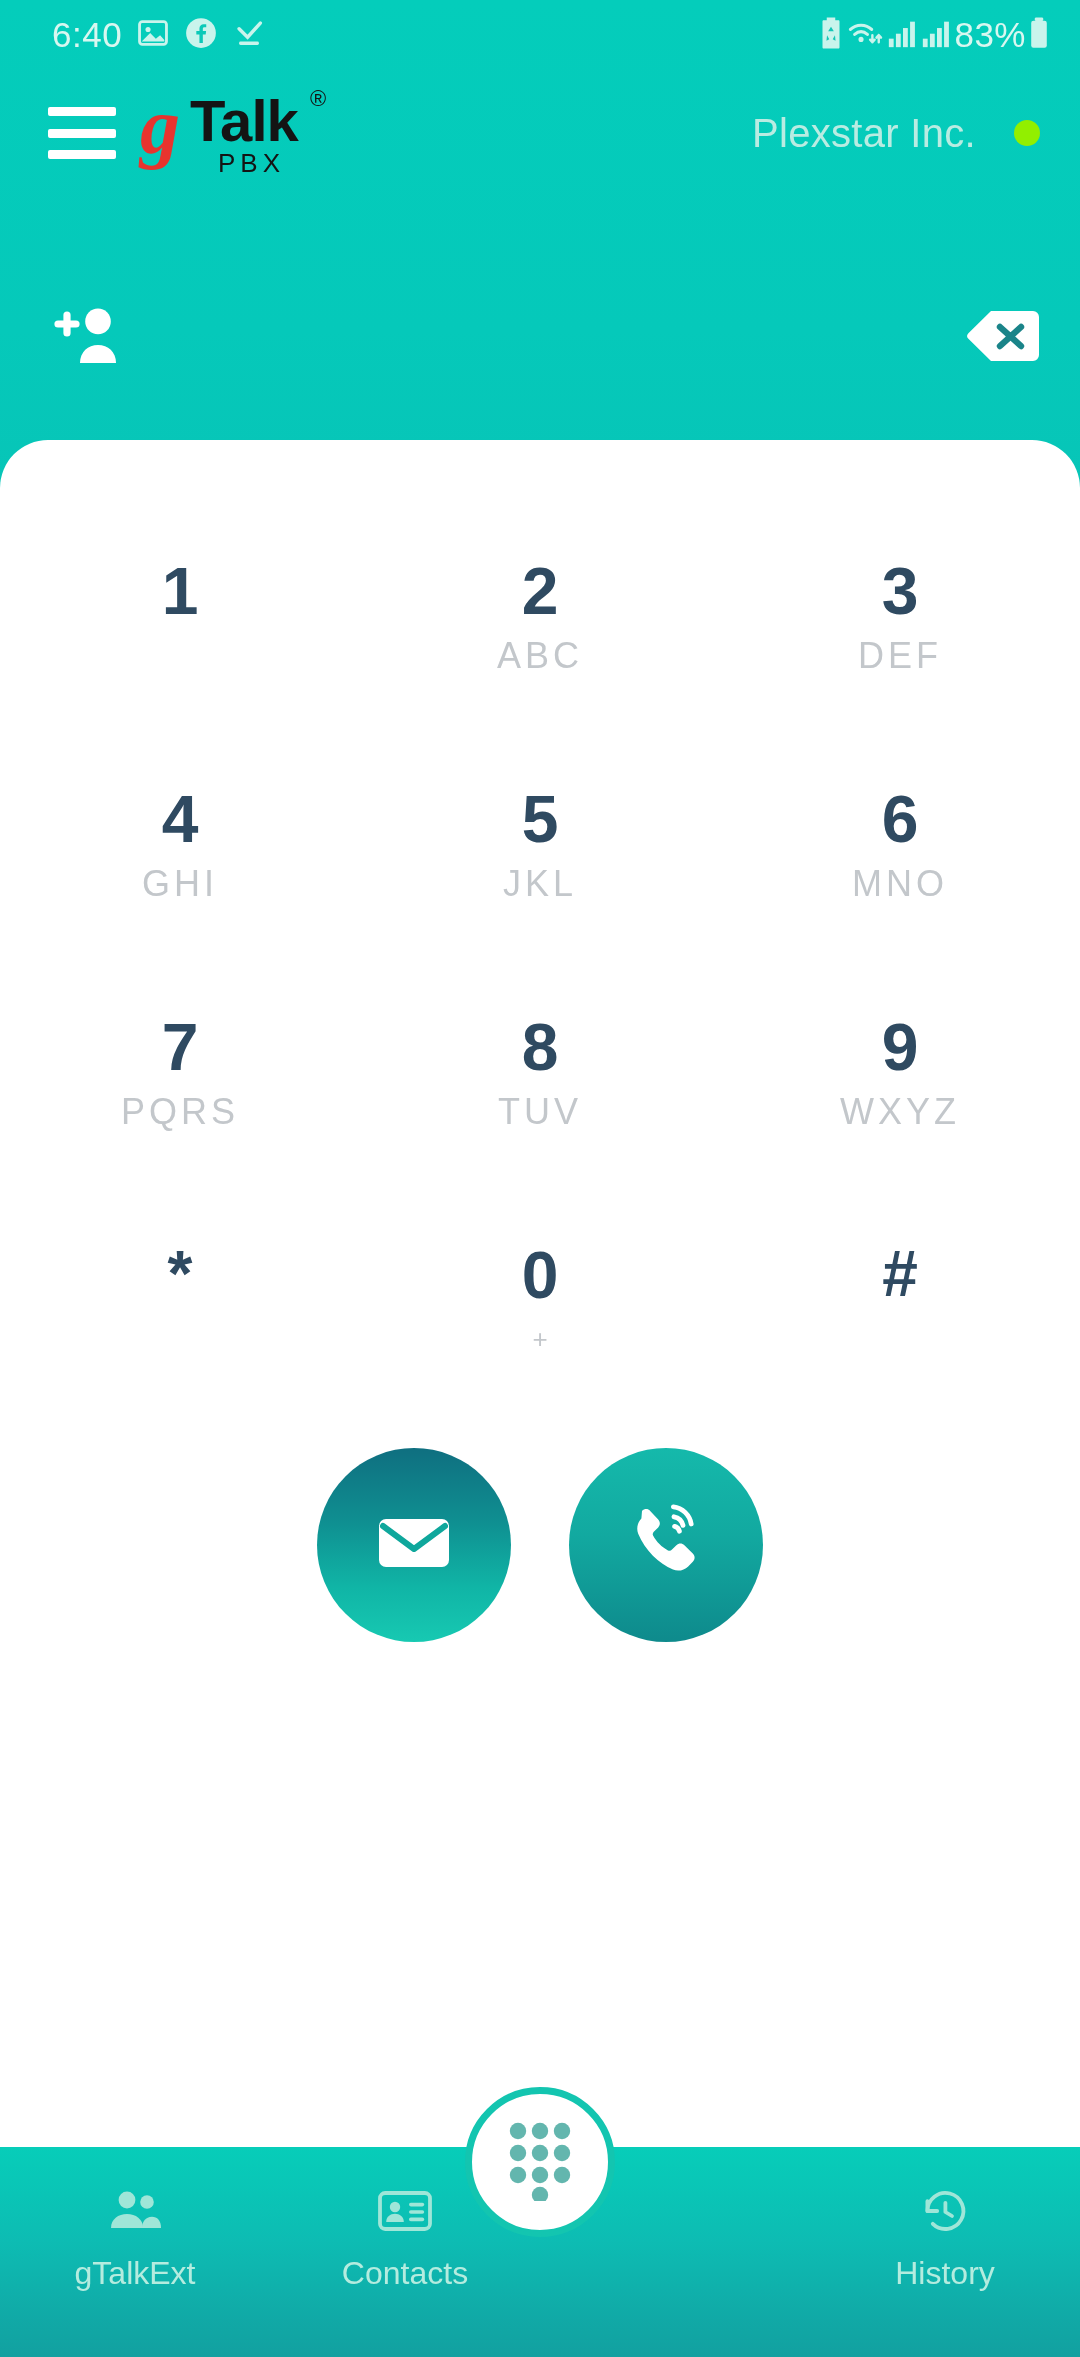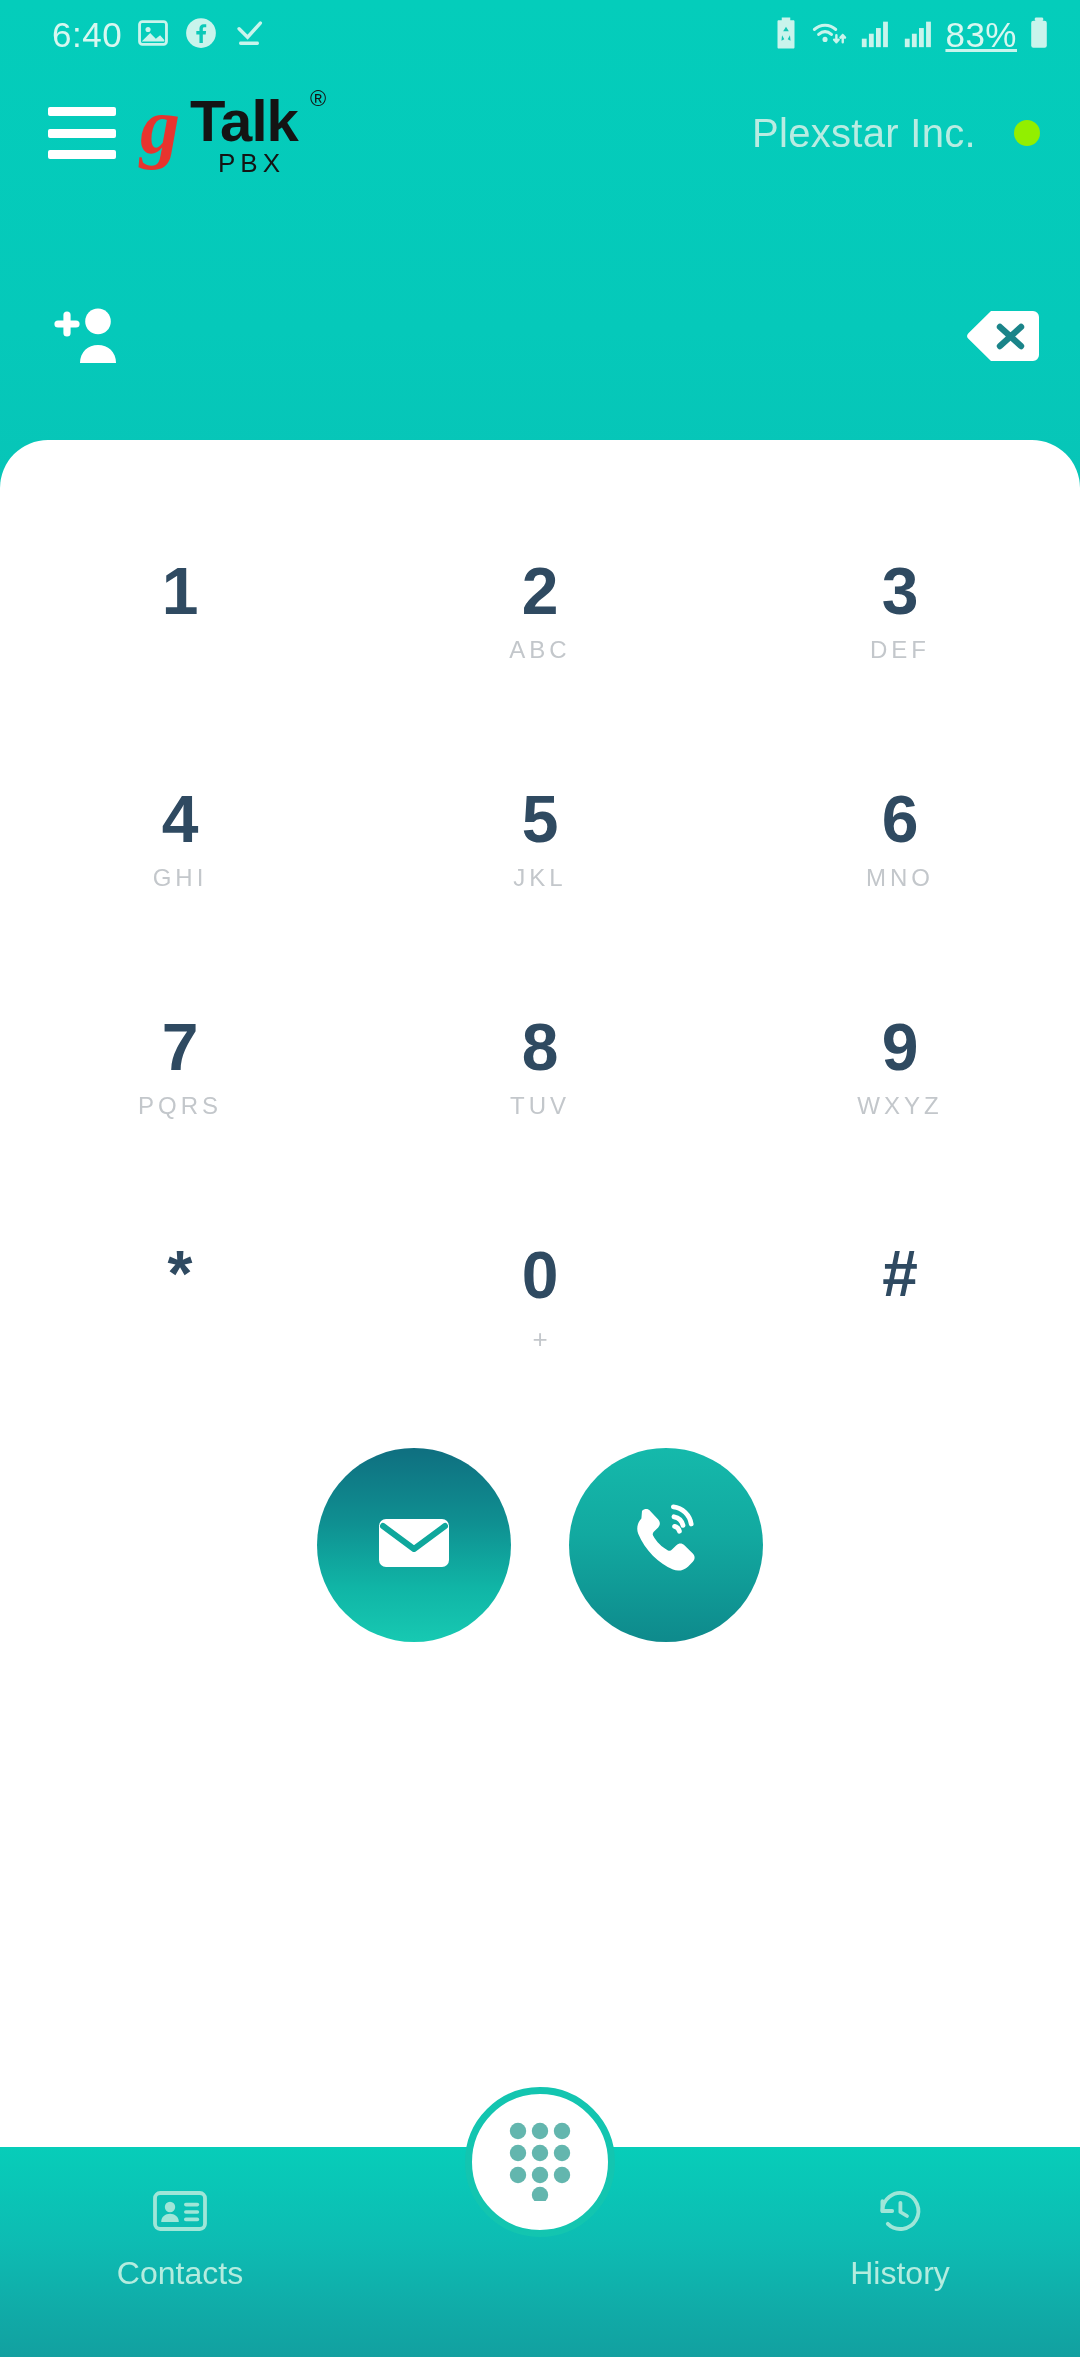--- a/index.html
+++ b/index.html
@@ -21,21 +21,21 @@
 
   
   #statusbar {
     position:absolute; top:0; left:0; right:0; height:70px;
     display:flex; align-items:center;
     padding:0 28px 0 52px;
     color:#c9f4ec;
   }
   #sb-left { display:flex; align-items:center; gap:14px; }
   #sb-time { font-size:35px; letter-spacing:.5px; color:#d8f7f0; }
-  #sb-right { margin-left:auto; display:flex; align-items:center; gap:9px;text-decoration:underline; }
+  #sb-right { margin-left:auto; display:flex; align-items:center; gap:0; }
   #sb-batt-pct { font-size:35px; color:#d8f7f0; letter-spacing:.5px; }
   .sb-ico { display:block; }
 
   
   #header {
     position:absolute; top:78px; left:0; right:0; height:110px;
     display:flex; align-items:center; padding:0 40px 0 48px;
   }
   #hamburger { width:68px; height:52px; display:flex; flex-direction:column;
                justify-content:space-between; cursor:pointer; }
@@ -87,21 +87,21 @@
     grid-template-rows:repeat(4,228px);
   }
   .key { display:flex; flex-direction:column; align-items:center; justify-content:flex-start;
          padding-top:48px; cursor:pointer; }
   .key-digit {
     font-size:66px; font-weight:bold; color:#2f4a61; line-height:1;
     font-family:"Liberation Sans", sans-serif;
   }
   .key-digit.sym { font-size:64px; }
   .key-sub {
-    margin-top:14px; font-size:24px; color:#c3c7cb; letter-spacing:4px; line-height:1;
+    margin-top:14px; font-size:36px; color:#c3c7cb; letter-spacing:4px; line-height:1;
   }
   .key-sub.plus { font-size:26px; letter-spacing:0; margin-top:18px; color:#c3c7cb; }
   .key-sub.empty { visibility:hidden; }
 
   
   #bigactions {
     position:absolute; top:1008px; left:0; right:0;
     display:flex; justify-content:center; gap:58px;
   }
   .fab { width:194px; height:194px; border-radius:50%;
@@ -319,20 +319,31 @@
             <path d="M25.8 13.2c1.2.3 2.1 1.2 2.4 2.4" fill="none" stroke="#ffffff" stroke-width="2.4" stroke-linecap="round"></path>
             <path d="M25.2 3.4c4.5.5 8.2 4.1 8.9 8.6" fill="none" stroke="#ffffff" stroke-width="2.4" stroke-linecap="round"></path>
           </svg>
         </span>
       </div>
     </div>
   </div>
 
   <div id="bottomnav">
 
+    <div class="navitem">
+      <span class="nav-ico">
+        <svg width="56" height="46" viewBox="0 0 28 23">
+          <circle cx="10" cy="6" r="4.2" fill="#9fe6d8"></circle>
+          <circle cx="20" cy="7" r="3.4" fill="#9fe6d8"></circle>
+          <path d="M2 20c0-4.4 3.6-7 8-7s8 2.6 8 7z" fill="#9fe6d8"></path>
+          <path d="M17.5 20c0-3.1 1.8-5.6 5-5.6 2.6 0 4.5 1.9 4.5 5.6z" fill="#9fe6d8"></path>
+        </svg>
+      </span>
+      <span class="nav-label">gTalkExt</span>
+    </div>
 
     <div class="navitem">
       <span class="nav-ico">
         <svg width="56" height="46" viewBox="0 0 28 23">
           <rect x="1.5" y="2.5" width="25" height="18" rx="2.6" fill="none" stroke="#9fe6d8" stroke-width="1.9"></rect>
           <circle cx="9" cy="9.5" r="2.6" fill="#9fe6d8"></circle>
           <path d="M4.6 17c0-2.6 2-4.1 4.4-4.1s4.4 1.5 4.4 4.1z" fill="#9fe6d8"></path>
           <rect x="16" y="7.4" width="7.6" height="1.8" rx=".9" fill="#9fe6d8"></rect>
           <rect x="16" y="11.1" width="7.6" height="1.8" rx=".9" fill="#9fe6d8"></rect>
           <rect x="16" y="14.8" width="7.6" height="1.8" rx=".9" fill="#9fe6d8"></rect>

